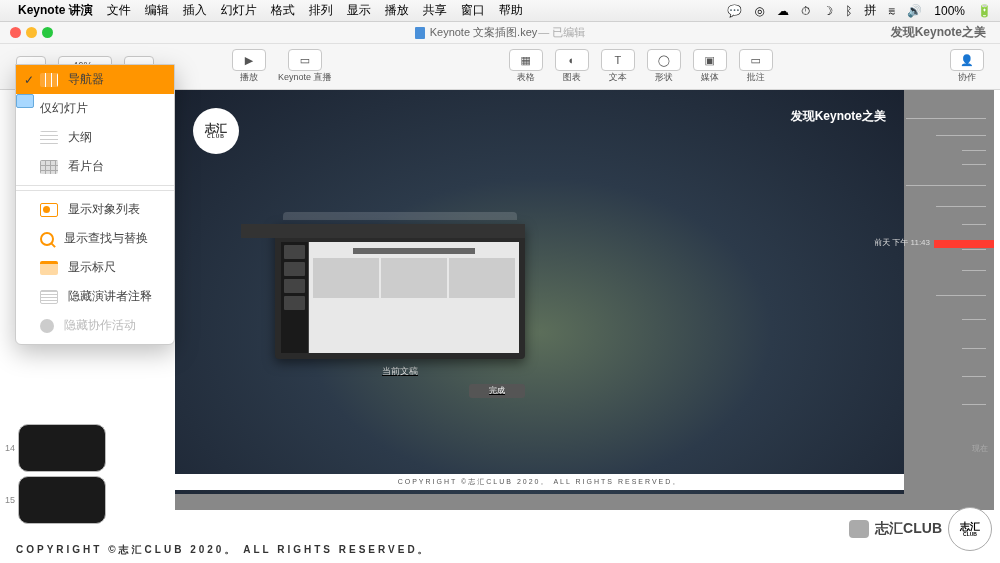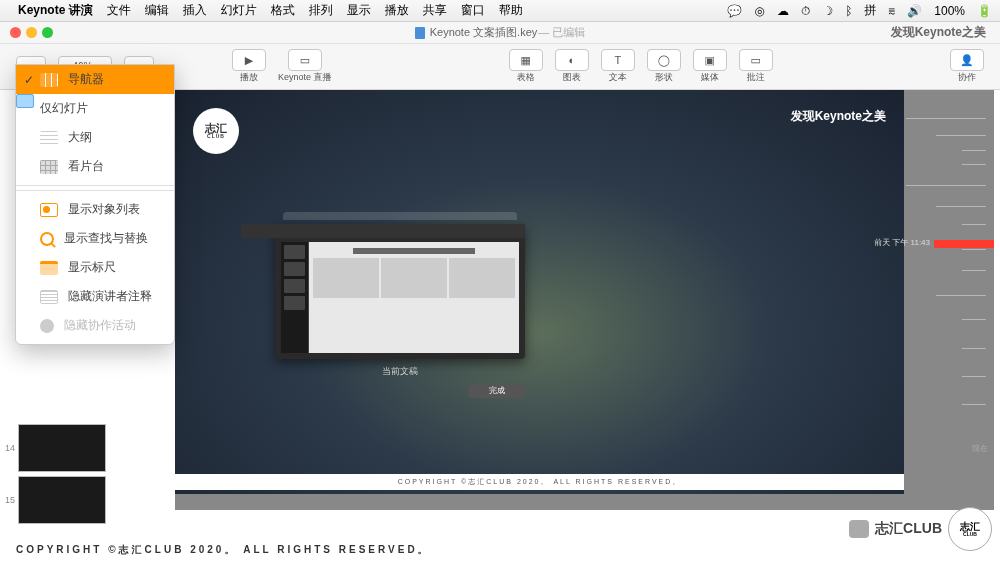--- a/index.html
+++ b/index.html
@@ -50,33 +50,33 @@
 .dd-icon.objects::after { content:""; position:absolute; width:7px; height:7px; background:#ff9500; border-radius:50%; top:2px; left:2px;}
 .dd-icon.search { width:14px; height:14px; border:2px solid #ff9500; border-radius:50%; position: relative; }
 .dd-icon.search::after { content:""; position:absolute; width:6px; height:2px; background:#ff9500; bottom:-2px; right:-4px; transform:rotate(45deg);}
 .dd-icon.ruler { background: linear-gradient(180deg,#ff9500 0 3px,#ffd9a3 3px); }
 .dd-icon.comment { background:#ff9500; border-radius:3px; }
 .dd-icon.notes { background:#fff; border:1px solid #ccc; background-image:repeating-linear-gradient(#ccc 0 1px,transparent 1px 3px);}
 .dd-icon.collab-i { background: #ccc; border-radius: 50%; width:14px; height:14px;}
 
 
 .thumbs { position: absolute; top: 420px; left: 0; width: 108px; z-index: 50; }
-.thumb { width: 88px; margin: 4px 0 4px 18px; border: 1px solid #bbb; border-radius: 0; background: #1a1a1a; height: 48px; position: relative; }
+.thumb { width: 88px; margin: 4px 0 4px 18px; border: 1px solid #bbb; border-radius: 10px; background: #1a1a1a; height: 48px; position: relative; }
 .thumb .num { position: absolute; left: -14px; top: 18px; font-size: 9px; color: #888; }
 
 
 .canvas-wrap { position: absolute; top: 90px; left: 175px; right: 6px; height: 420px; background: #888; overflow: hidden; }
 .slide { position: absolute; top: 0; left: 0; right: 90px; bottom: 16px; background: #333 radial-gradient(ellipse at 50% 60%, #5c6e5a 0%, #2c3a4a 45%, #1a2230 100%); overflow:hidden; }
 .slide-logo { position:absolute; top:18px; left:18px; width:46px; height:46px; background:#fff; border-radius:50%; display:flex; align-items:center; justify-content:center; flex-direction:column; color:#333; font-size:11px; font-weight:bold; line-height:1; }
 .slide-logo small{ font-size:5px; letter-spacing:1px;}
 .slide-brand { position:absolute; top:18px; right:18px; color:#fff; font-size:12px; font-weight:bold;}
 .slide-copy { position:absolute; bottom:4px; left:0; right:0; background:#fff; height:16px; text-align:center; font-size:7px; letter-spacing:2px; color:#555; line-height:16px;}
 
 
-.versions { position:absolute; top:150px; left:100px; display:flex; gap:30px; }
+.versions { position:absolute; top:150px; left:100px; display:flex; gap:30px;text-decoration:underline; }
 .ver-win { width:250px; height:135px; background:#2a2a2a; border-radius:4px; box-shadow:0 4px 12px rgba(0,0,0,0.5); position:relative;}
 .ver-win::before { content:""; position:absolute; top:-12px; left:8px; right:8px; height:8px; background:rgba(255,255,255,0.15); border-radius:4px 4px 0 0;}
 .ver-content { position:absolute; top:18px; left:6px; right:6px; bottom:6px; background:#f0f0f0; display:flex;}
 .ver-side { width:28px; background:#1a1a1a; border-right:1px solid #444;}
 .ver-side-item{ height:14px; margin:3px; background:#444; border-radius:1px;}
 .ver-main { flex:1; background:#e8e8e8; padding:4px; font-size:5px;}
 .ver-tb { height:14px; background:#333; margin:-16px 0 2px -34px; width:calc(100% + 34px);}
 .ver-title { height:6px; background:#666; width:60%; margin:2px auto;}
 .ver-blocks { display:flex; gap:2px; margin-top:4px;}
 .ver-block{ flex:1; height:40px; background:#ccc;}

